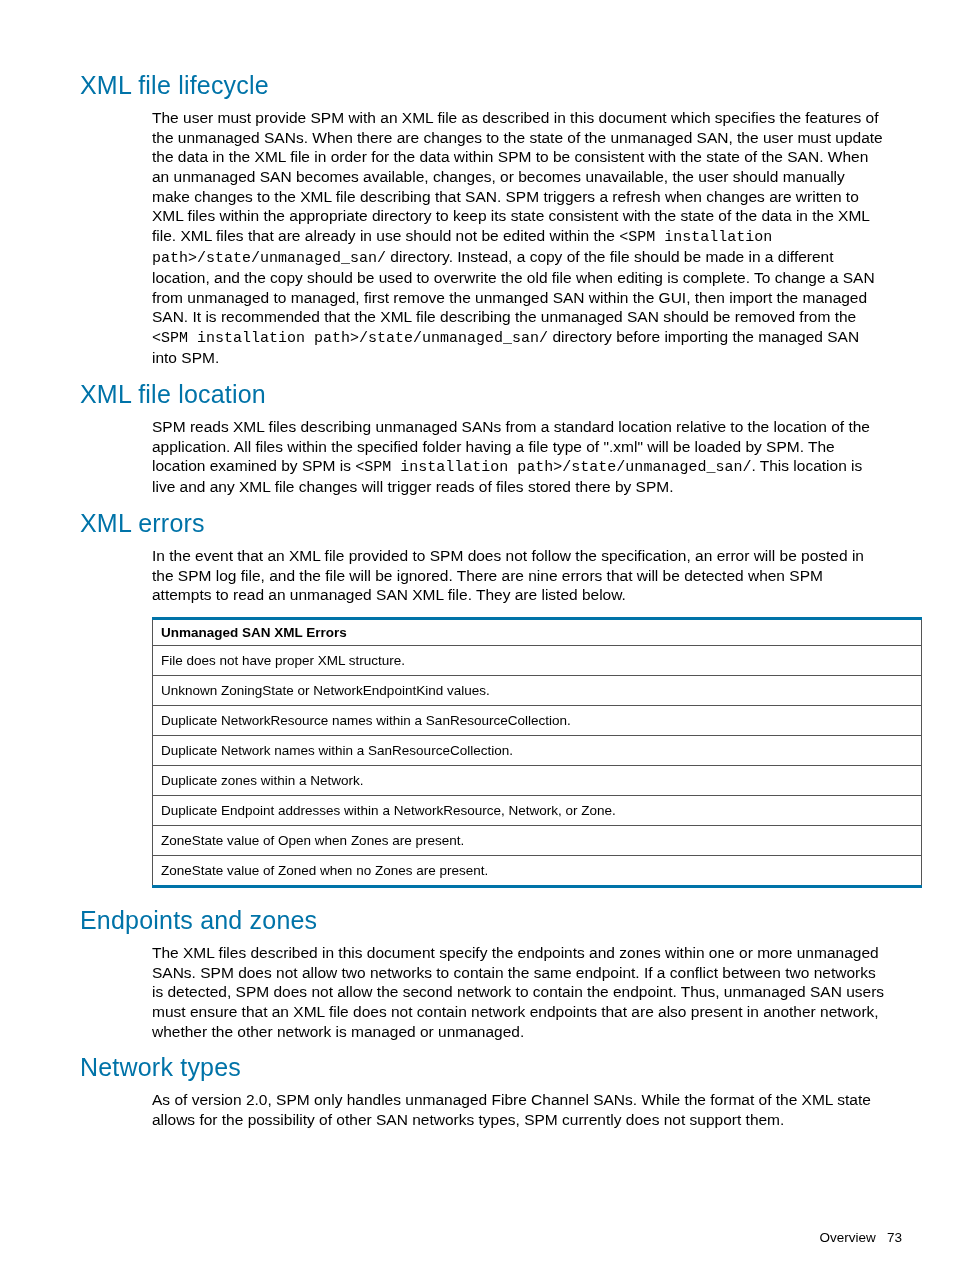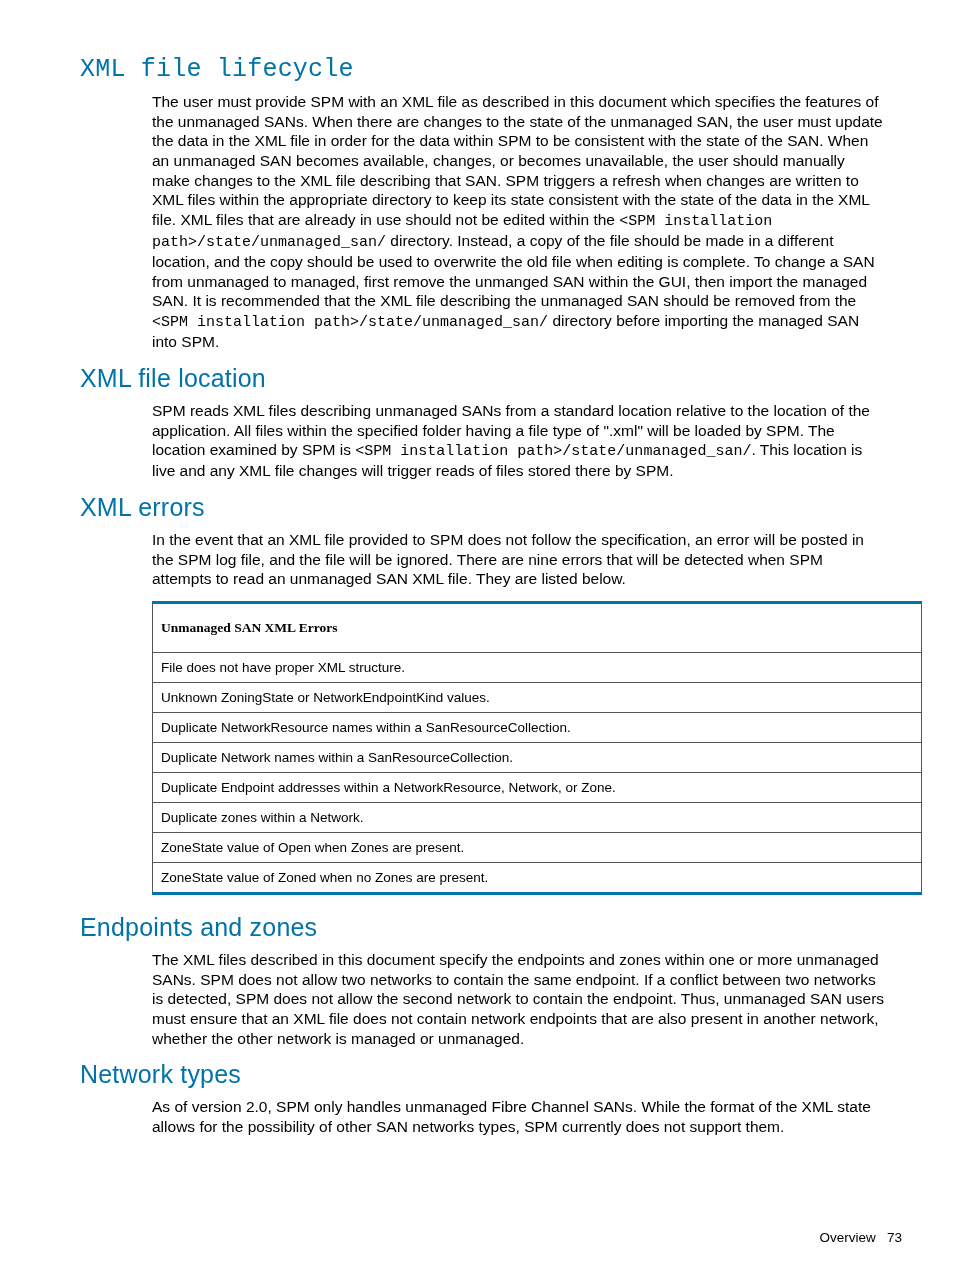--- a/index.html
+++ b/index.html
@@ -15,21 +15,21 @@
     h2 {
       font-family: "Arial Narrow", Arial, sans-serif;
       font-stretch: condensed;
       font-weight: 400;
       font-size: 25px;
       color: #0073a8;
       margin-bottom: 8px;
       margin-left: 30px;
       letter-spacing: 0.2px;
     }
-    h2:first-of-type { margin-top: 0; font-family: Liberation Mono, monospace; }
+    h2:first-of-type { margin-top: 16px; }
     .body-text {
       font-size: 15.5px;
       line-height: 1.27;
       margin-left: 102px;
       margin-right: 18px;
       margin-bottom: 12px;
     }
     .mono {
       font-family: "Courier New", Courier, monospace;
       font-size: 15px;
@@ -40,23 +40,22 @@
       margin-left: 102px;
       margin-bottom: 18px;
       font-size: 13.5px;
     }
     th {
       border-top: 3px solid #0073a8;
       border-bottom: 1px solid #555;
       border-left: 1px solid #555;
       border-right: 1px solid #555;
       text-align: left;
-      padding: 16px 8px;
+      padding: 5px 8px;
       font-weight: bold;
-      font-family: Liberation Serif, serif;
     }
     td {
       border: 1px solid #555;
       padding: 7px 8px;
       font-weight: 400;
       margin-left: 44px;
     }
     tr:last-child td { border-bottom: 3px solid #0073a8; }
     .footer {
       position: absolute;
@@ -94,24 +93,24 @@
     <tr>
         <td>Unknown ZoningState or NetworkEndpointKind values.</td>
       </tr>
     <tr>
         <td>Duplicate NetworkResource names within a SanResourceCollection.</td>
       </tr>
     <tr>
         <td>Duplicate Network names within a SanResourceCollection.</td>
       </tr>
     <tr>
-        <td>Duplicate Endpoint addresses within a NetworkResource, Network, or Zone.</td>
+        <td>Duplicate zones within a Network.</td>
       </tr>
     <tr>
-        <td>Duplicate zones within a Network.</td>
+        <td>Duplicate Endpoint addresses within a NetworkResource, Network, or Zone.</td>
       </tr>
     <tr>
         <td>ZoneState value of Open when Zones are present.</td>
       </tr>
     <tr>
         <td>ZoneState value of Zoned when no Zones are present.</td>
       </tr>
   </tbody>
 </table>
 

